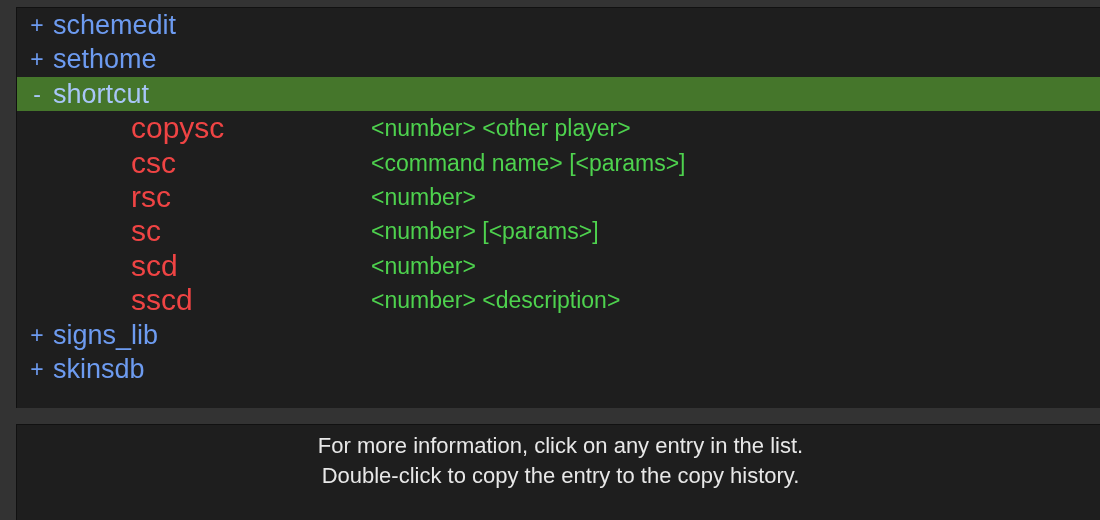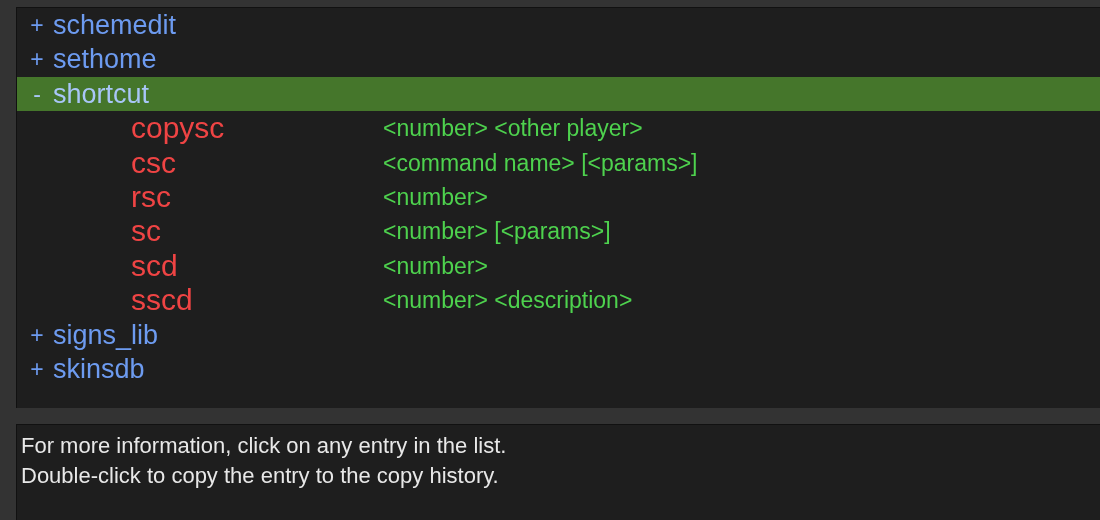--- a/index.html
+++ b/index.html
@@ -87,38 +87,39 @@
     position: absolute;
     left: 66px;
     top: 0;
     color: #ef4444;
     font-size: 30px;
     margin-left: 48px;
   }
 
   .cmd-params {
     position: absolute;
-    left: 366px;
+    left: 354px;
     top: 0;
     color: #4ed24e;
     font-size: 23px;
   }
 
   
   .info-panel {
     position: absolute;
     left: 16px;
     top: 424px;
     width: 1084px;
     height: 96px;
     background: #1e1e1e;
     border-top: 1px solid #111111;
     border-left: 1px solid #111111;
     box-sizing: border-box;
     padding: 6px 0 0 4px;
+    text-align: center;
   }
 
   .info-line {
     color: #e8e8e8;
     font-size: 22px;
     line-height: 30px;
     white-space: nowrap;
   }
 </style>
 </head>

